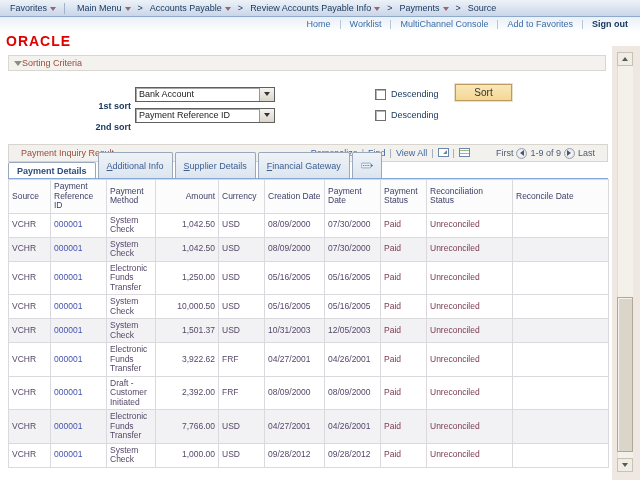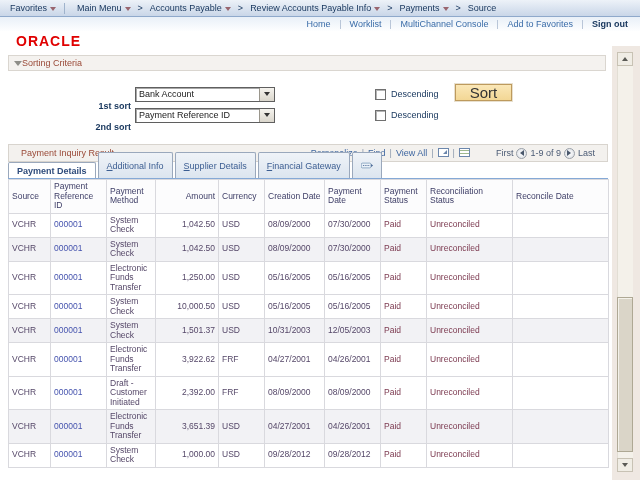--- a/index.html
+++ b/index.html
@@ -16,21 +16,21 @@
   .gt { margin:0 3px; color:#16355C; }
 
   
   .utilbar { height:14px; background:linear-gradient(#E9F0F8,#FDFEFF); display:flex; justify-content:flex-end;
              align-items:center; font-size:9px; padding-right:10px; }
   .utilbar .ulink { color:#3A6CA8; padding:0 9px; cursor:pointer; }
   .utilbar .usep { width:1px; height:9px; background:#B9C6D8; }
   .utilbar .signout { color:#16355C; font-weight:bold; padding:0 2px 0 9px; cursor:pointer; }
 
   
-  .logo { margin:2px 0 0 16px; height:15px; font-size:14px; font-weight:bold; letter-spacing:1px;
+  .logo { margin:2px 0 0 6px; height:15px; font-size:14px; font-weight:bold; letter-spacing:1px;
           color:var(--brand-red,#E00000); font-family:"Liberation Sans",sans-serif; }
 
   
   .content { padding:0 0 0 8px; width:612px; }
 
   
   .gb-head { margin-top:7px; width:598px; height:16px; background:#F4F2EF; border:1px solid #DAD6D0;
              display:flex; align-items:center; padding:0 5px; font-size:9px; color:#9A4A38; }
   .coll-tri { width:0; height:0; border-left:4px solid transparent; border-right:4px solid transparent; border-top:5px solid #8E8E88; }
 
@@ -40,21 +40,21 @@
   .ddl { margin-left:2px; width:140px; height:15px; background:#fff; border:1px solid #5F5F5F;
          box-shadow:inset 1px 1px 0 #A8A8A8; display:flex; align-items:stretch; cursor:default; }
   .ddl-text { flex:1; font-size:9px; color:#222; padding:1px 2px 0 3px; overflow:hidden; white-space:nowrap; }
   .ddl-btn { width:15px; background:linear-gradient(#F5F3EE,#DAD6CC); border-left:1px solid #9A968C;
              display:flex; align-items:center; justify-content:center; }
   .ddl-arrow { width:0; height:0; border-left:3px solid transparent; border-right:3px solid transparent; border-top:4px solid #333; }
   .cb { margin-left:100px; width:11px; height:11px; background:#fff; border:1px solid #707070;
         box-shadow:inset 1px 1px 0 #B5B5B5; cursor:pointer; }
   .cb-label { margin-left:5px; color:#16355C; }
   .sort-btn { position:absolute; left:447px; top:-2px; width:57px; height:17px; background:linear-gradient(#FAE7B7,#F3D795);
-              border:1px solid #BD9A5D; outline:1px solid #E8E0CF; font-size:15px; color:#333; text-align:center;
+              border:1px solid #BD9A5D; outline:1px solid #E8E0CF; font-size:10px; color:#333; text-align:center;
               line-height:15px; cursor:pointer; }
 
   
   .grid-head { margin-top:21px; width:600px; height:18px; background:#F3F1EE; border:1px solid #D8D4CE;
                display:flex; align-items:center; padding:0 12px; font-size:9px; }
   .grid-title { color:#9A4A38; }
   .grid-tools { margin-left:auto; display:flex; align-items:flex-start; gap:4px; }
   .tlink { color:#3E66A0; cursor:pointer; }
   .pipe { color:#8C9AAE; }
   .mini-ic { display:inline-block; width:11px; height:9px; border:1px solid #6C87AC; background:#fff; position:relative; cursor:pointer; }
@@ -340,21 +340,21 @@
             <td class="c-creation_date">08/09/2000</td>
             <td class="c-payment_date">08/09/2000</td>
             <td class="c-status">Paid</td>
             <td class="c-recon_status">Unreconciled</td>
             <td class="c-recon_date"></td>
           </tr>
           <tr class="shaded">
             <td class="c-source">VCHR</td>
             <td class="c-ref"><span class="cell-link">000001</span></td>
             <td class="c-method">Electronic Funds Transfer</td>
-            <td class="c-amount">3,651.39</td>
+            <td class="c-amount">7,766.00</td>
             <td class="c-currency">USD</td>
             <td class="c-creation_date">04/27/2001</td>
             <td class="c-payment_date">04/26/2001</td>
             <td class="c-status">Paid</td>
             <td class="c-recon_status">Unreconciled</td>
             <td class="c-recon_date"></td>
           </tr>
           <tr>
             <td class="c-source">VCHR</td>
             <td class="c-ref"><span class="cell-link">000001</span></td>

